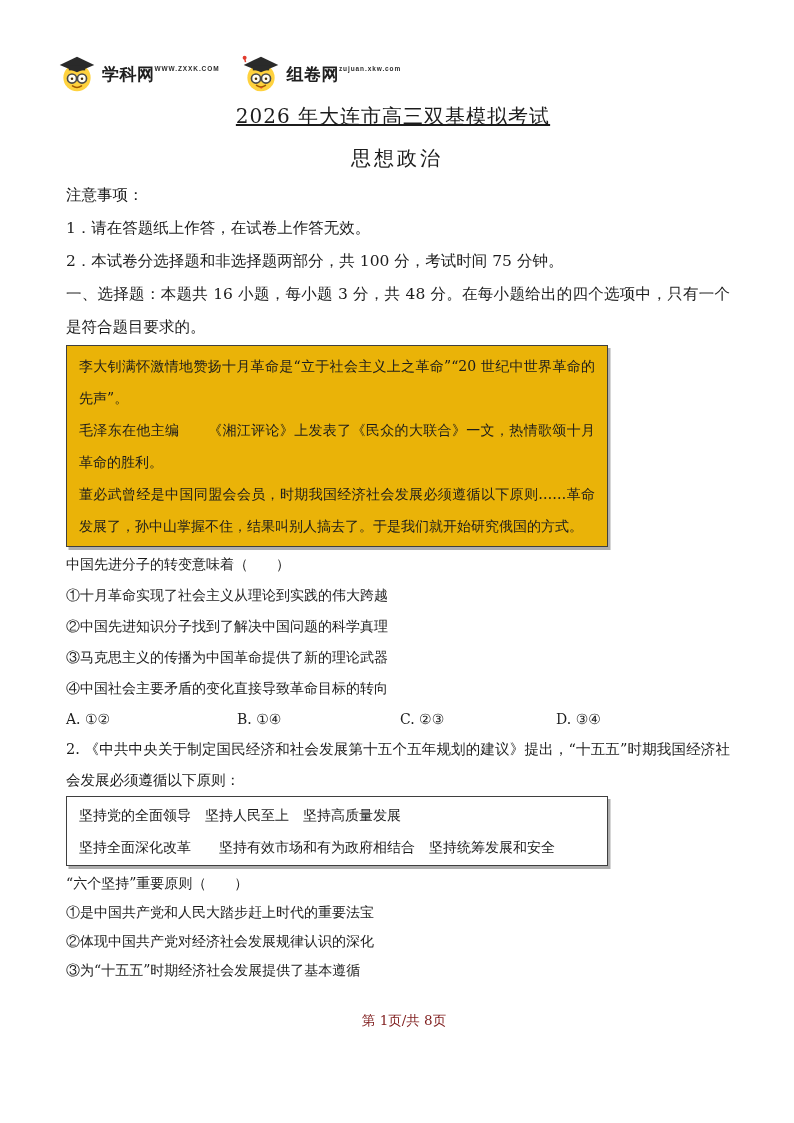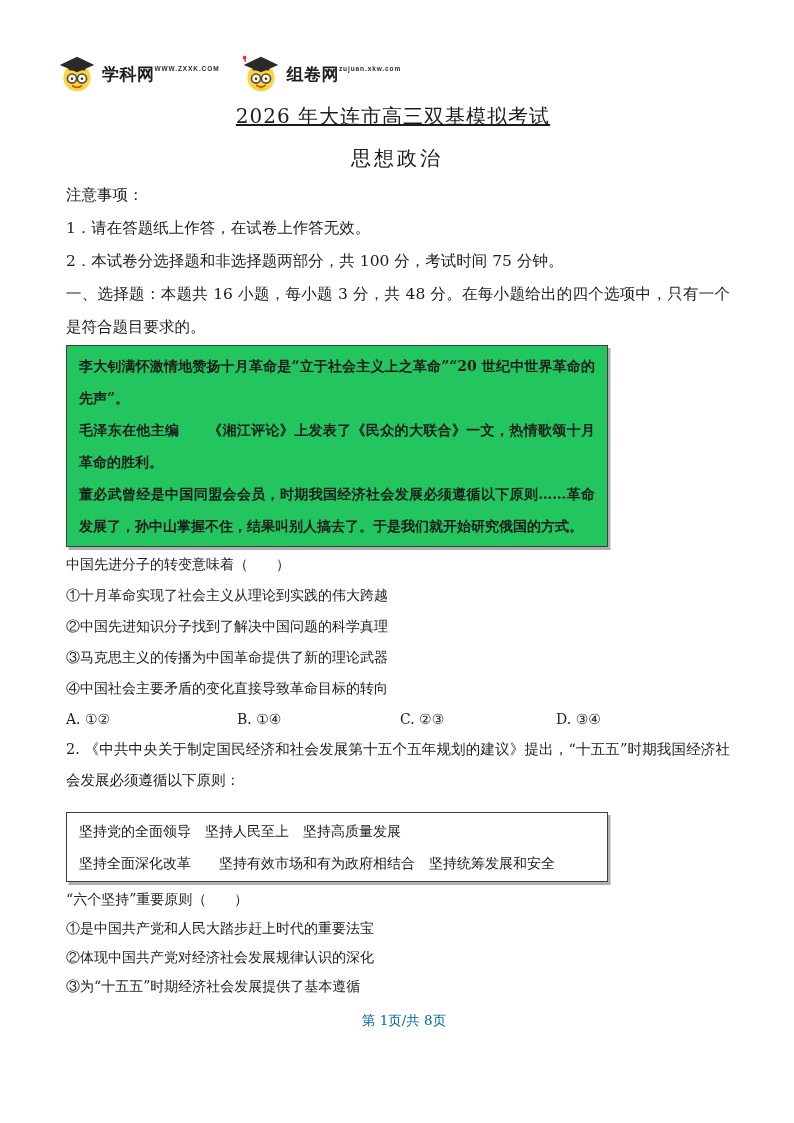--- a/index.html
+++ b/index.html
@@ -50,54 +50,53 @@
   .body-line { font-size: 15.5px; line-height: 33px; text-align: justify; }
   .stem-small { font-size: 13.5px; line-height: 32px; margin-top: 2px !important; }
 
   .material-box {
     box-sizing: border-box;
     width: 542px;
     margin-top: 1px;
     border: 1.5px solid #3f3f3f;
     box-shadow: 2.5px 3px 0 #aeaeae;
     padding: 4px 12px;
-    background: #22c55e;
-    font-weight: bold;
+    background: #eab308;
   }
   .material-box p { font-size: 14px; line-height: 32px; text-align: justify; }
 
   .qline { font-size: 14px; line-height: 31px; }
   .q1-question { margin-top: 2px !important; }
 
   .choices {
     display: grid;
     grid-template-columns: 171px 163px 156px 1fr;
     font-size: 14px; line-height: 30px;
   }
 
   .q2-stem { font-size: 14.5px; line-height: 31px; text-align: justify; }
 
   .principles-box {
     box-sizing: border-box;
     width: 542px;
-    margin-top: 16px;
+    margin-top: 0px;
     border: 1.5px solid #3f3f3f;
     box-shadow: 2.5px 3px 0 #aeaeae;
     padding: 2px 12px;
     background: #ffffff;
   }
   .principles-box p { font-size: 14px; line-height: 32px; }
 
   .q2-question { margin-top: 2px !important; font-size: 14px; line-height: 30px; }
   .q2-statement { font-size: 14px; line-height: 29px; }
 
   
   .page-footer {
     position: absolute; top: 1012px; left: 14px; right: 0;
-    text-align: center; font-size: 13.5px; color: #0369a1;
+    text-align: center; font-size: 13.5px; color: #7f1d1d;
   }
 </style>
 </head>
 <body>
 
 <div class="logos">
   <div class="logo">
     <span>
       <svg viewBox="0 0 44 44" width="40" height="40" aria-hidden="true">
         <circle cx="22" cy="26" r="15" fill="#ffd23e"></circle>

